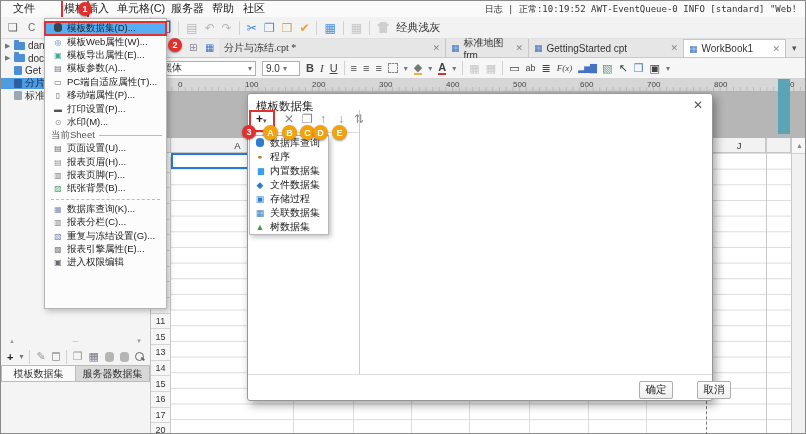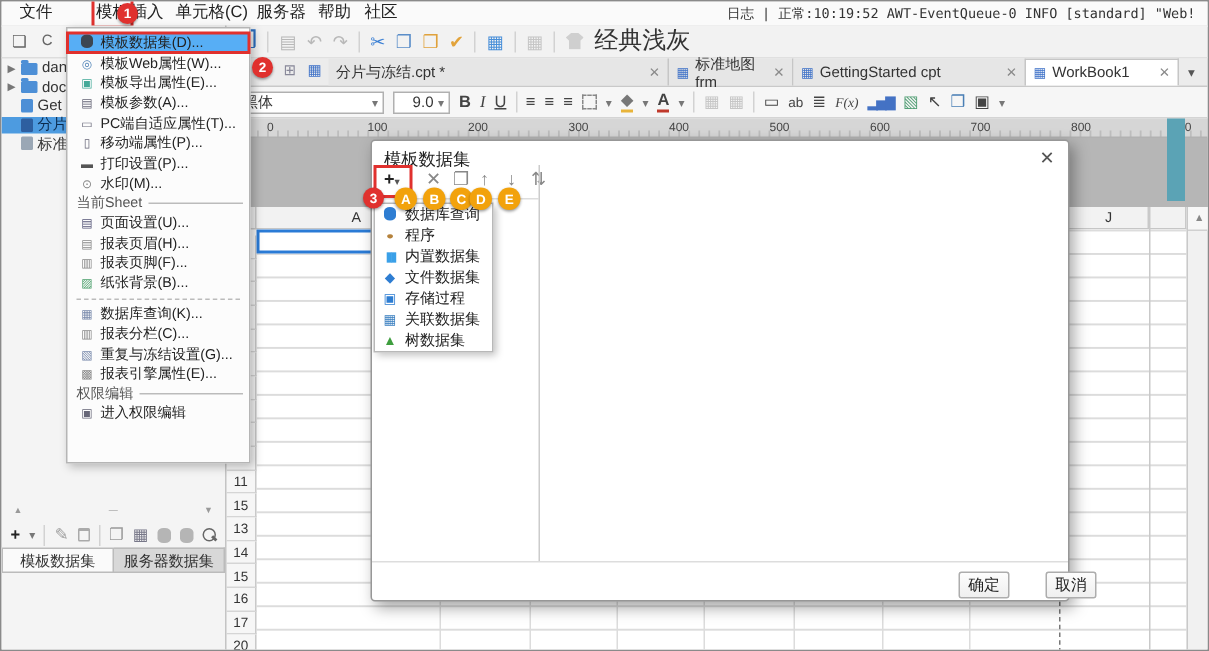--- a/index.html
+++ b/index.html
@@ -135,27 +135,27 @@
     <span class="tb" style="color:#3a7fd4">✂</span>
     <span class="tb" style="color:#5b8ec9">❐</span>
     <span class="tb" style="color:#e0a23c">❒</span>
     <span class="tb" style="color:#e2a33b">✔</span>
     <span class="sep"></span>
     <span class="tb" style="color:#4a90d9">▦</span>
     <span class="sep"></span>
     <span class="tb dis">▦</span>
     <span class="sep"></span>
     <span class="i-shirt"></span>
-    <span style="font-size:16px;color:#333">经典浅灰</span>
+    <span style="font-size:11px;color:#333">经典浅灰</span>
   </div>
 
   <div class="tabbar">
     <span class="abs" style="left:38px;top:3px;font-size:10px;color:#889">⊞</span>
     <span class="abs" style="left:54px;top:3px;font-size:10px;color:#3f72c8">▦</span>
-    <div class="tab" style="left:68px;width:227px;">
+    <div class="tab" style="left:68px;width:227px;font-family:Liberation Serif, serif;">
       <span>分片与冻结.cpt *</span>
       <span class="tclose">✕</span>
     </div>
     <div class="tab" style="left:295px;width:83px;">
       <span class="ticon">▦</span>
       <span>标准地图 frm</span>
       <span class="tclose">✕</span>
     </div>
     <div class="tab" style="left:378px;width:155px;">
       <span class="ticon">▦</span>
@@ -168,21 +168,21 @@
       <span class="tclose">✕</span>
     </div>
     <span class="abs" style="left:641px;top:4px;font-size:9px;color:#555">▾</span>
   </div>
 
   <div class="fbar">
     <div class="combo" style="width:98px;justify-content:space-between">
       <span>黑体</span>
         <span class="caret">▾</span>
     </div>
-    <div class="combo" style="width:38px;justify-content:flex-end">
+    <div class="combo" style="width:38px;justify-content:flex-start">
       <span>9.0</span>
         <span class="caret">▾</span>
     </div>
     <span class="fg" style="font-weight:bold">B</span>
     <span class="fg" style="font-style:italic;font-family:'Liberation Serif',serif">I</span>
     <span class="fg" style="text-decoration:underline">U</span>
     <span class="sep"></span>
     <span class="fg">≡</span>
     <span class="fg">≡</span>
     <span class="fg">≡</span>
@@ -383,23 +383,20 @@
       <span>报表分栏(C)...</span>
     </div>
     <div class="tm-item">
       <span class="tm-ic" style="color:#78a">▧</span>
       <span>重复与冻结设置(G)...</span>
     </div>
     <div class="tm-item">
       <span class="tm-ic" style="color:#888">▩</span>
       <span>报表引擎属性(E)...</span>
     </div>
-    <div class="tm-sec">
-        <span>权限编辑</span>
-      </div>
     <div class="tm-item">
       <span class="tm-ic" style="color:#667">▣</span>
       <span>进入权限编辑</span>
     </div>
   </div>
   <div class="badge red" style="left:167px;top:37px;">2</div>
 
   <div class="dialog">
     <span class="dlg-title">模板数据集</span>
     <span class="dlg-close">✕</span>

